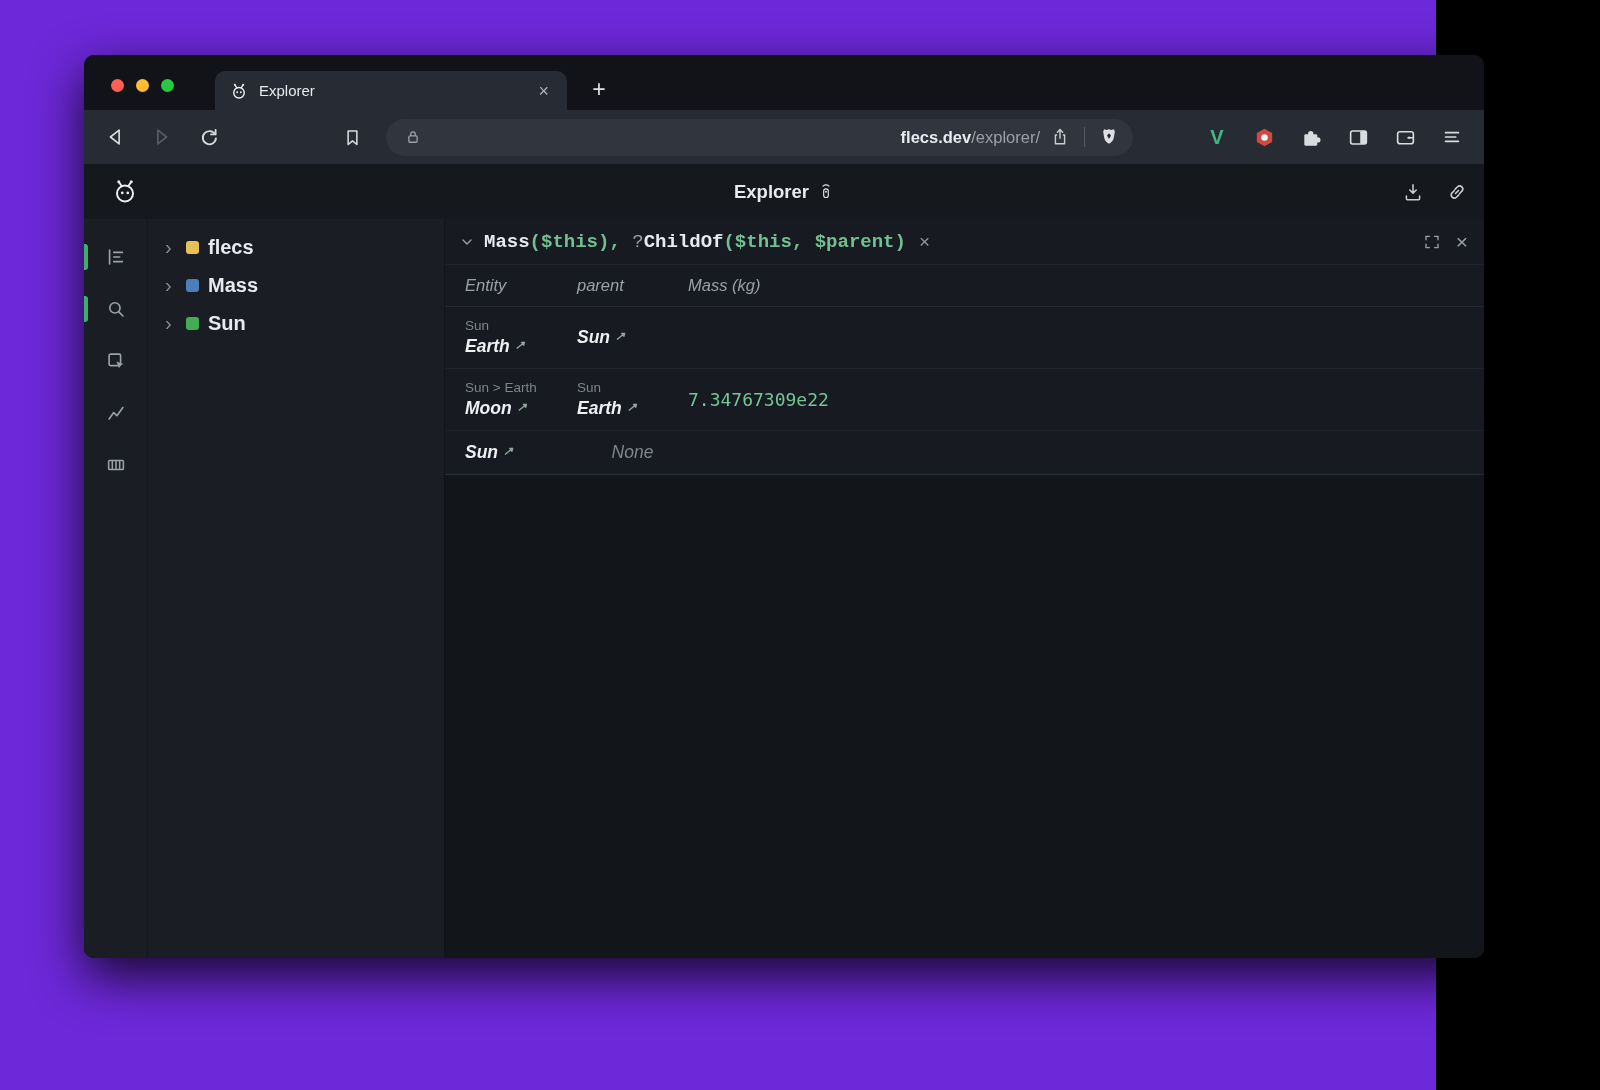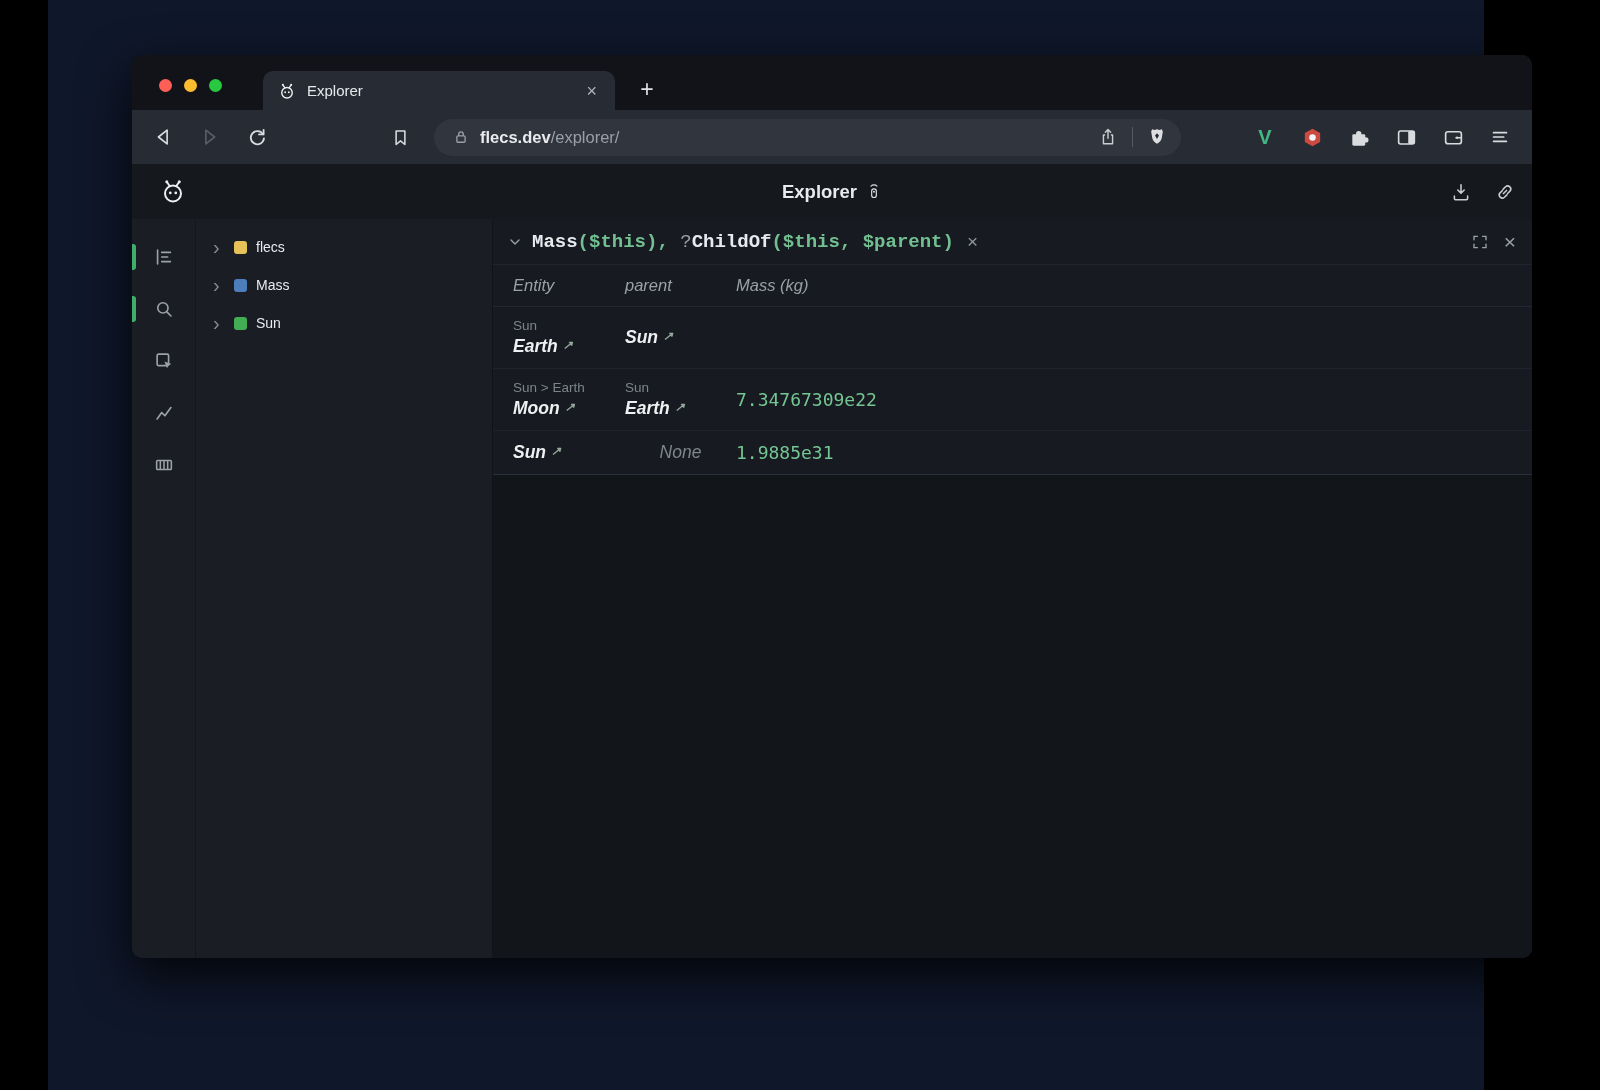--- a/index.html
+++ b/index.html
@@ -1,19 +1,19 @@
 <!DOCTYPE html>
 <html><head>
 <meta charset="utf-8">
 <style>
   * { margin:0; padding:0; box-sizing:border-box; }
   html,body { width:1600px; height:1090px; background:#000; overflow:hidden;
               font-family:"Liberation Sans", sans-serif; }
 
-  .stage { position:relative; width:1436px; height:1090px; background:#0f172a;margin-left:48px; }
+  .stage { position:relative; width:1436px; height:1090px; background:#6d28d9; }
 
   .window { position:absolute; left:84px; top:55px; width:1400px; height:903px;
             background:#15181d; border-radius:10px; overflow:hidden;
             box-shadow:0 18px 50px rgba(0,0,0,.8); }
 
   
   .tabstrip { position:relative; height:55px; background:#111318; }
   .traffic { position:absolute; left:27px; top:24px; display:flex; gap:12px; }
   .tl { width:13px; height:13px; border-radius:50%; display:inline-block; }
   .tl-red { background:#ff5f57; } .tl-yellow { background:#febc2e; } .tl-green { background:#28c840; }
@@ -24,21 +24,21 @@
   .favicon { width:20px; height:20px; flex:0 0 auto; display:flex; }
   .tab-title { color:#e6e9ec; font-size:15px; flex:1; }
   .tab-close { color:#aeb3ba; font-size:18px; line-height:18px; padding:2px 6px; cursor:default; }
 
   .newtab { position:absolute; left:498px; top:17px; width:34px; height:34px;
             color:#dfe2e6; font-size:23px; font-weight:300;
             display:flex; align-items:center; justify-content:center; }
 
   
   .navbar { height:54px; background:#272b33; display:flex; align-items:center;
-            padding:0 20px 0 14px; }
+            padding:0 20px 0 14px;text-align:right; }
   .nav-btn { width:34px; height:34px; display:flex; align-items:center; justify-content:center;
              margin-right:13px; border-radius:6px; }
   .nav-btn.bookmark { margin-left:96px; margin-right:17px; }
 
   .urlbar { flex:1; height:37px; background:#31353e; border-radius:19px;
             display:flex; align-items:center; padding:0 14px 0 18px; gap:10px; min-width:0; }
   .url { flex:1; font-size:16.5px; white-space:nowrap; overflow:hidden; }
   .url-domain { color:#e8eaed; font-weight:600; }
   .url-path { color:#9aa0a8; }
   .url-divider { width:1px; height:20px; background:#565c66; margin:0 4px; }
@@ -68,21 +68,21 @@
   .rail-ind { position:absolute; left:0; width:4px; height:26px; background:#3fae6a;
               border-radius:0 3px 3px 0; }
   .ind-1 { top:25px; } .ind-2 { top:77px; }
 
   
   .tree-panel { width:297px; flex:0 0 auto; background:#1a1d24; padding-top:9px;
                 border-right:1px solid #101318; }
   .tree-item { height:38px; display:flex; align-items:center; gap:9px; padding-left:17px; }
   .tree-chevron { color:#878d95; font-size:20px; line-height:20px; width:12px; }
   .chip { width:13px; height:13px; border-radius:3px; flex:0 0 auto; }
-  .tree-label { color:#e8eaed; font-size:14px; }
+  .tree-label { color:#e8eaed; font-size:20px;font-weight:bold; }
 
   
   .query-panel { flex:1; display:flex; flex-direction:column; background:#171a21; min-width:0; }
   .qheader { height:46px; flex:0 0 auto; display:flex; align-items:center;
              padding:0 16px 0 14px; gap:9px; border-bottom:1px solid #20242c; }
   .qtext { font-family:Liberation Mono, monospace; font-size:19px; white-space:nowrap; }
   .seg-ident { color:#e8eaed; font-weight:600; }
   .seg-var   { color:#72c091; font-weight:600; }
   .seg-oper  { color:#9aa0a8; }
   .qclear { color:#8d939b; font-size:19px; margin-left:4px; }
@@ -371,21 +371,20 @@
 
   <div class="trow">
     <div class="cell col-entity">
 
       <div class="cell-main"><span>Sun</span><span class="arrow">↗</span></div>
     </div>
     <div class="cell col-parent">
 
       <div class="cell-main muted"><span>None</span></div>
     </div>
-    <div class="cell col-mass mass">1.9885e31</div>
   </div>
 </div>
           <div class="below"></div>
         </div>
 
       </div>
     </div>
 
   </div>
 </div>

